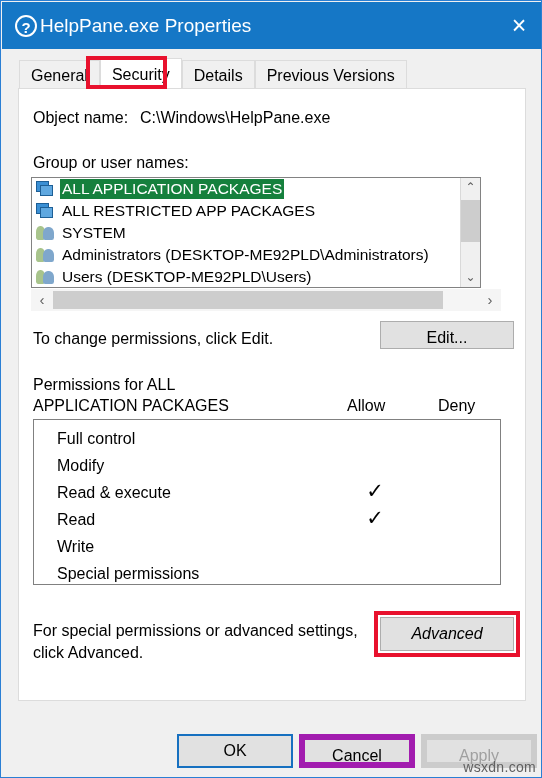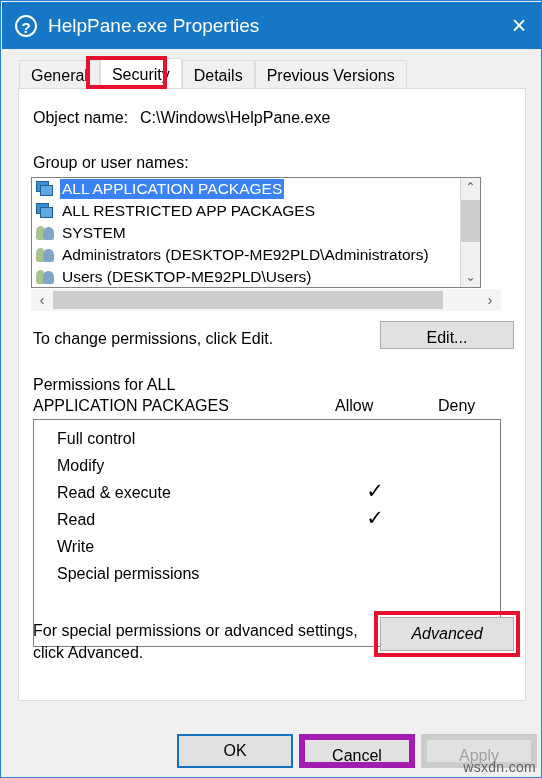--- a/index.html
+++ b/index.html
@@ -37,21 +37,21 @@
     border-radius: 50%;
     color: #ffffff;
     font-size: 15px;
     font-weight: bold;
     line-height: 21px;
     text-align: center;
     box-sizing: border-box;
     flex: 0 0 auto;
   }
   .title-text {
-    margin-left: 11px;
+    margin-left: 3px;
     color: #ffffff;
     font-size: 19px;
     white-space: nowrap;
   }
   .close-btn {
     position: absolute;
     right: 0; top: 0;
     width: 46px; height: 47px;
     color: #ffffff;
     font-size: 25px;
@@ -144,21 +144,21 @@
     display: flex;
     align-items: center;
     padding-left: 4px;
     font-size: 15.5px;
     color: #000000;
     white-space: nowrap;
     cursor: default;
   }
   .lrow.sel { }
   .lrow.sel .lrow-text {
-    background: #3b82f6;
+    background: #15803d;
     color: #ffffff;
     padding: 1px 2px;
     outline: 1px dotted #ffffff;
   }
   .lrow-text { padding: 1px 2px; }
 
   
   .ico {
     width: 19px; height: 16px;
     position: relative;
@@ -264,27 +264,27 @@
   }
   .btn-edit {
     left: 361px; top: 232px;
     width: 134px; height: 28px;
     line-height: 32px;
   }
 
   
   .perm-title1 { left: 14px; top: 287px; }
   .perm-title2 { left: 14px; top: 308px; }
-  .col-allow { left: 316px; top: 308px; }
+  .col-allow { left: 328px; top: 308px; }
   .col-deny  { left: 419px; top: 308px; }
 
   .permbox {
     position: absolute;
     left: 14px; top: 330px;
-    width: 468px; height: 228px;
+    width: 468px; height: 166px;
     background: #ffffff;
     border: 1px solid #808080;
     box-sizing: border-box;
   }
   .prow {
     position: relative;
     height: 27px;
     font-size: 16px;
     color: #000000;
     cursor: default;

